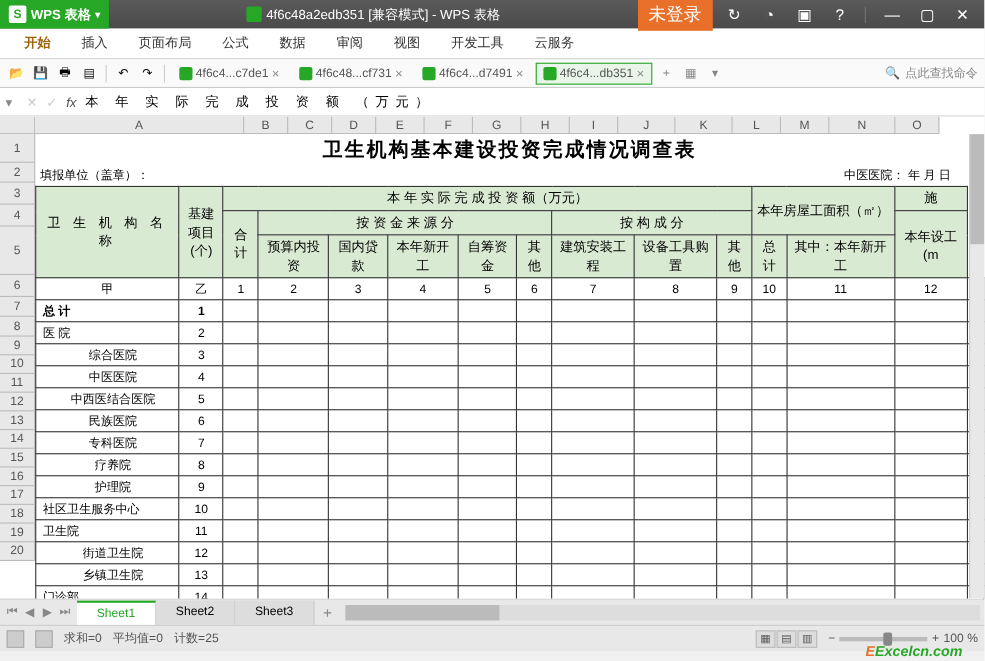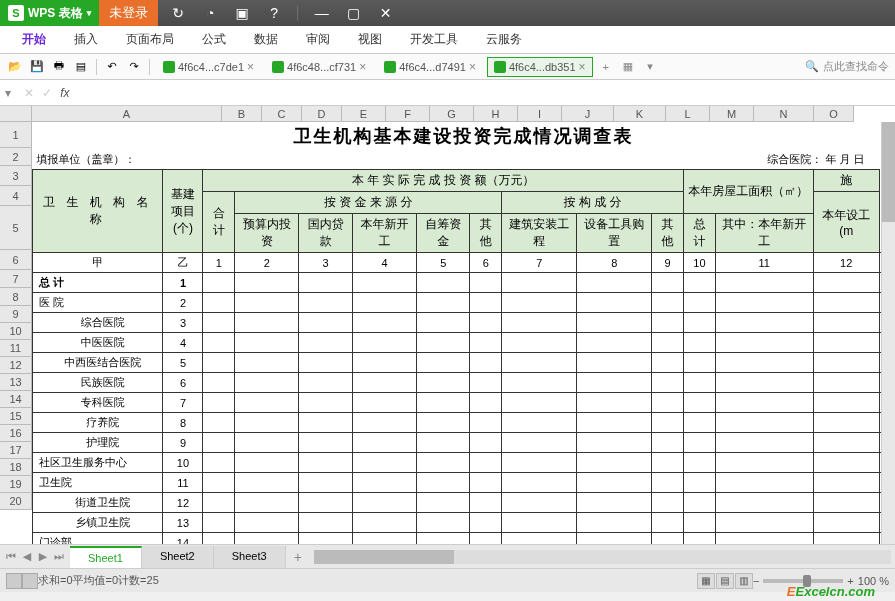--- a/index.html
+++ b/index.html
@@ -5,27 +5,27 @@
 * { margin: 0; padding: 0; box-sizing: border-box; font-family: "Microsoft YaHei", sans-serif; }
 body { background: #f0f0f0; width: 895px; height: 601px; overflow: hidden; position: relative; }
 
 
 .titlebar { height: 26px; background: linear-gradient(#5a5a5a, #4a4a4a); display: flex; align-items: center; color: #fff; font-size: 12px; }
 .titlebar .logo { background: #26a826; height: 26px; padding: 0 8px; display: flex; align-items: center; gap: 4px; font-weight: bold; }
 .titlebar .logo .s { background: #fff; color: #26a826; width: 16px; height: 16px; display: flex; align-items: center; justify-content: center; font-size: 11px; border-radius: 2px; }
 .titlebar .fname { flex: 1; text-align: center; display: flex; align-items: center; justify-content: center; gap: 4px; }
 .titlebar .fname .doc-icon { width: 14px; height: 14px; background: #26a826; border-radius: 2px; }
 .titlebar .right { display: flex; align-items: center; gap: 8px; padding-right: 8px; }
-.titlebar .unlog { background: #e8702a; padding: 4px 10px; font-size: 13px; text-align: right; }
+.titlebar .unlog { background: #e8702a; padding: 4px 10px; font-size: 16px; text-align: right; }
 .titlebar .winbtn { width: 24px; text-align: center; font-size: 14px; cursor: pointer; }
 
 
 .menubar { height: 28px; background: #fff; border-bottom: 1px solid #ccc; display: flex; align-items: center; padding: 0 8px; font-size: 12px; }
 .menubar .menu { padding: 0 14px; height: 100%; display: flex; align-items: center; cursor: pointer; color: #333; }
-.menubar .menu.active { color: #6d28d9; font-weight: bold; font-family: Liberation Serif, serif; }
+.menubar .menu.active { color: #a16207; font-weight: bold; font-family: Liberation Serif, serif; }
 
 
 .toolbar { height: 26px; background: #fafafa; border-bottom: 1px solid #ccc; display: flex; align-items: center; padding: 0 6px; font-size: 11px; gap: 4px; }
 .toolbar .tbtn { width: 18px; height: 18px; display: flex; align-items: center; justify-content: center; cursor: pointer; }
 .toolbar .sep { width: 1px; height: 16px; background: #ccc; margin: 0 2px; }
 .toolbar .doctab { display: flex; align-items: center; gap: 3px; padding: 2px 6px; border: 1px solid transparent; cursor: pointer; color: #555; }
 .toolbar .doctab.active { border: 1px solid #26a826; background: #e8f5e8; }
 .toolbar .doctab .gicon { width: 12px; height: 12px; background: #26a826; border-radius: 2px; }
 .toolbar .doctab .x { font-size: 12px; color: #888; }
 .toolbar .searchcmd { margin-left: auto; display: flex; align-items: center; gap: 4px; color: #888; }
@@ -61,39 +61,43 @@
 .sheettabs { height: 24px; background: #e8e8e8; border-top: 1px solid #ccc; display: flex; align-items: center; font-size: 11px; }
 .sheettabs .nav { display: flex; padding: 0 4px; gap: 2px; }
 .sheettabs .nav span { width: 14px; text-align: center; color: #888; cursor: pointer; }
 .sheettabs .tab { padding: 4px 18px; border-right: 1px solid #ccc; cursor: pointer; background: #ddd; }
 .sheettabs .tab.active { background: #fff; color: #26a826; border-top: 2px solid #26a826; }
 .sheettabs .add { padding: 0 8px; color: #888; font-size: 14px; cursor: pointer; }
 .sheettabs .scrollbar { flex: 1; height: 14px; background: #ddd; margin: 0 4px; position: relative; }
 .sheettabs .scrollbar .thumb { position: absolute; left: 0; width: 140px; height: 100%; background: #bbb; }
 
 
-.statusbar { height: 24px; background: #e8e8e8; border-top: 1px solid #ccc; display: flex; align-items: center; font-size: 11px; color: #555; padding: 0 6px; }
+.statusbar { height: 24px; background: #e8e8e8; border-top: 1px solid #ccc; display: flex; align-items: center; font-size: 11px; color: #555; padding: 0 6px; gap: 10px; }
 .statusbar .sb-icon { width: 16px; height: 16px; background: #ccc; border: 1px solid #aaa; }
 .statusbar .viewbtns { display: flex; gap: 1px; margin-left: auto; }
 .statusbar .viewbtns span { width: 18px; height: 16px; background: #ddd; border: 1px solid #bbb; display: flex; align-items: center; justify-content: center; font-size: 10px; }
 .statusbar .zoom { display: flex; align-items: center; gap: 4px; }
 .statusbar .slider { width: 80px; height: 4px; background: #bbb; position: relative; }
 .statusbar .slider .tk { position: absolute; left: 50%; top: -4px; width: 8px; height: 12px; background: #888; border-radius: 2px; }
 
 .watermark { position: absolute; right: 20px; bottom: 2px; font-size: 13px; font-weight: bold; font-style: italic; color: #26a826; }
 .watermark .e { color: #e8702a; }
 </style>
 </head>
 <body>
 
 <div class="titlebar">
   <div class="logo">
     <span class="s">S</span>
     <span>WPS 表格</span>
     <span style="font-size:9px;">▾</span>
+  </div>
+  <div class="fname">
+    <span class="doc-icon"></span>
+    <span>4f6c48a2edb351 [兼容模式] - WPS 表格</span>
   </div>
   <div class="right">
     <span class="unlog">未登录</span>
     <span class="winbtn">↻</span>
     <span class="winbtn">◔</span>
     <span class="winbtn">▣</span>
     <span class="winbtn">?</span>
     <span style="color:#777;">│</span>
     <span class="winbtn">—</span>
     <span class="winbtn">▢</span>
@@ -152,20 +156,21 @@
     <span>点此查找命令</span>
   </div>
 </div>
 
 <div class="formulabar">
   <div class="dd">▾</div>
   <div class="fxarea">
     <span style="color:#ccc;">✕</span>
     <span style="color:#ccc;">✓</span>
     <span class="fx">fx</span>
+    <span class="formula">本 年 实 际 完 成 投 资 额 （万元）</span>
   </div>
 </div>
 
 <div class="sheetarea">
   <div class="corner"></div>
   <div class="colheads" id="colheads">
       <div class="ch" style="width: 190px;">A</div>
       <div class="ch" style="width: 40px;">B</div>
       <div class="ch" style="width: 40px;">C</div>
       <div class="ch" style="width: 40px;">D</div>
@@ -204,21 +209,21 @@
       <div class="rh" style="height: 17px;">20</div>
     </div>
   <div class="grid">
     <table class="content" id="content">
         <tbody>
           <tr>
             <td class="title" colspan="15">卫生机构基本建设投资完成情况调查表</td>
           </tr>
           <tr class="meta">
             <td colspan="7">填报单位（盖章）：</td>
-            <td colspan="8" style="text-align:right;padding-right:30px;">综合医院：   年   月   日</td>
+            <td colspan="8" style="text-align:right;padding-right:30px;">中医医院：   年   月   日</td>
           </tr>
           <tr class="hdr">
             <td rowspan="3" style="letter-spacing:4px;">卫 生 机 构 名 称</td>
             <td rowspan="3" style="width:40px;">基建项目(个)</td>
             <td colspan="9">本 年 实 际 完 成 投 资 额（万元）</td>
             <td colspan="2" rowspan="2">本年房屋工面积（㎡）</td>
             <td rowspan="1">施</td>
           </tr>
           <tr class="hdr">
             <td rowspan="2">合计</td>

